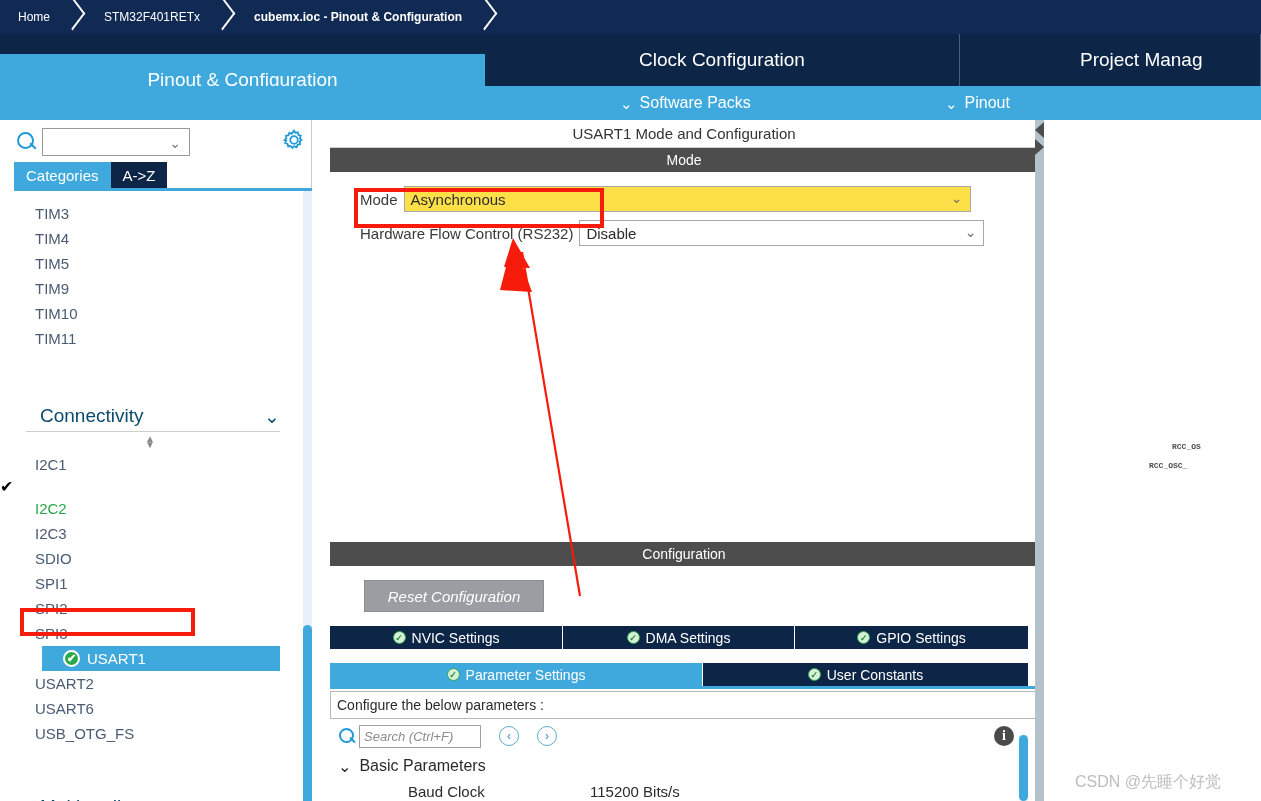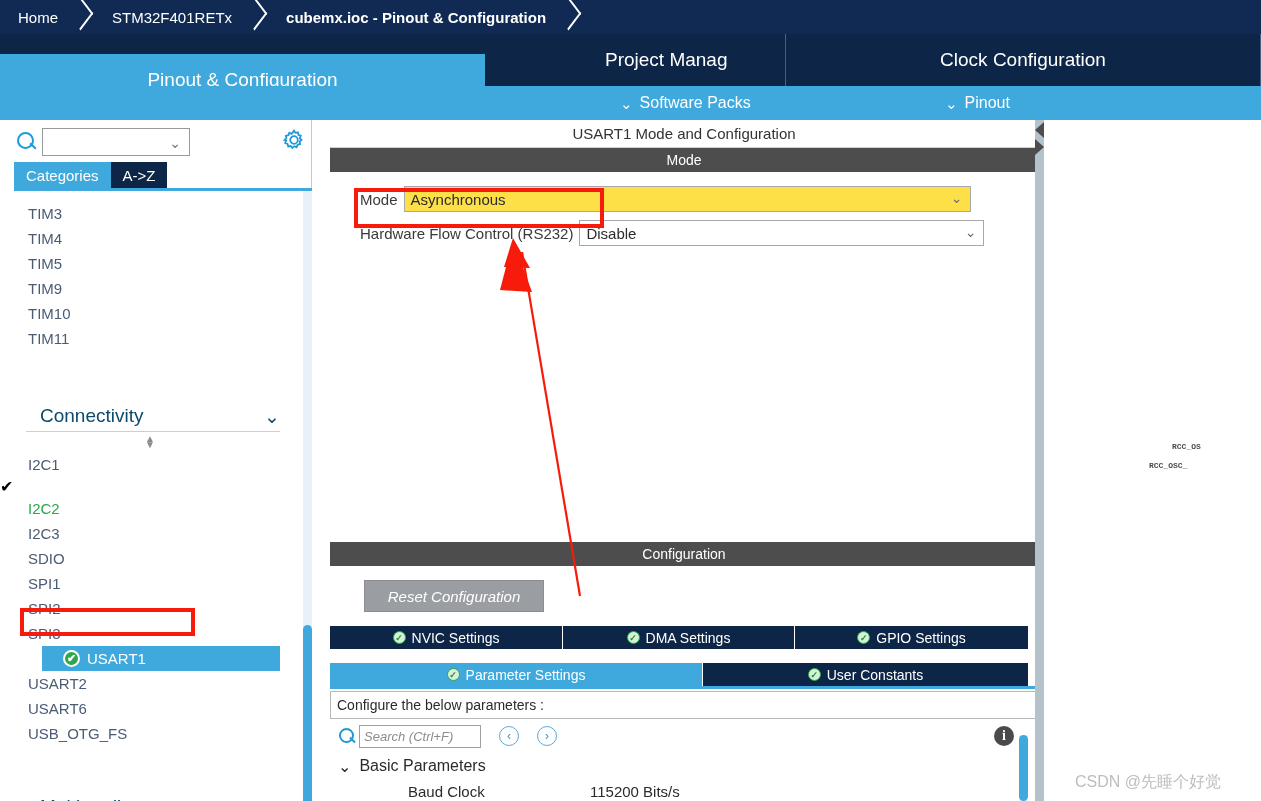--- a/index.html
+++ b/index.html
@@ -11,21 +11,21 @@
   }
   #root { position: relative; width: 1261px; height: 801px; }
 
   
   .breadcrumb {
     position: absolute; left: 0; top: 0; width: 1261px; height: 34px;
     background: #102a54; display: flex; align-items: center;
   }
   .crumb {
     position: relative; height: 34px; display: flex; align-items: center;
-    color: #ffffff; font-size: 15px; padding: 0 10px 0 18px; white-space: nowrap;
+    color: #ffffff; font-size: 12px; padding: 0 10px 0 18px; white-space: nowrap;
   }
   .crumb.active { font-weight: bold; }
   .crumb-sep {
     width: 26px; height: 34px; position: relative; flex: none;
   }
   .crumb-sep::before {
     content: ""; position: absolute; left: 2px; top: 3px;
     width: 19px; height: 19px;
     border-top: 2px solid #ffffff; border-right: 2px solid #ffffff;
     transform: rotate(45deg) skew(8deg, 8deg);
@@ -101,21 +101,21 @@
   .sb-tab-underline {
     position: absolute; left: 14px; top: 68px; width: 298px; height: 3px;
     background: #3fa9dd;
   }
   .sb-list {
     position: absolute; left: 0; top: 71px; width: 300px; height: 610px;
     overflow: hidden;
   }
   .li {
     height: 25px; display: flex; align-items: center;
-    font-size: 15px; color: #4a5b74; padding-left: 28px;
+    font-size: 15px; color: #4a5b74; padding-left: 35px;
   }
   .li.green { color: #2aa84a; }
   .li.sel {
     background: #3fa9dd; color: #ffffff; margin-left: 42px; width: 238px;
     padding-left: 21px;
   }
   .li-wrap { position: relative; }
   .badge {
     width: 17px; height: 17px; border-radius: 50%; background: #2aa84a;
     display: inline-flex; align-items: center; justify-content: center;
@@ -267,22 +267,22 @@
     <div class="crumb">Home</div>
     <div class="crumb-sep"></div>
     <div class="crumb">STM32F401RETx</div>
     <div class="crumb-sep"></div>
     <div class="crumb active">cubemx.ioc - Pinout &amp; Configuration</div>
     <div class="crumb-sep"></div>
   </div>
 
   <div class="tabbar">
     <div class="tab sel tab-pinout">Pinout &amp; Configuration</div>
+    <div class="tab tab-clock">Clock Configuration</div>
     <div class="tab tab-proj">Project Manag</div>
-    <div class="tab tab-clock">Clock Configuration</div>
   </div>
 
   <div class="subbar">
     <div class="subitem sp">
       <span class="chev">⌄</span>
       <span>Software Packs</span>
     </div>
     <div class="subitem pn">
       <span class="chev">⌄</span>
       <span>Pinout</span>

